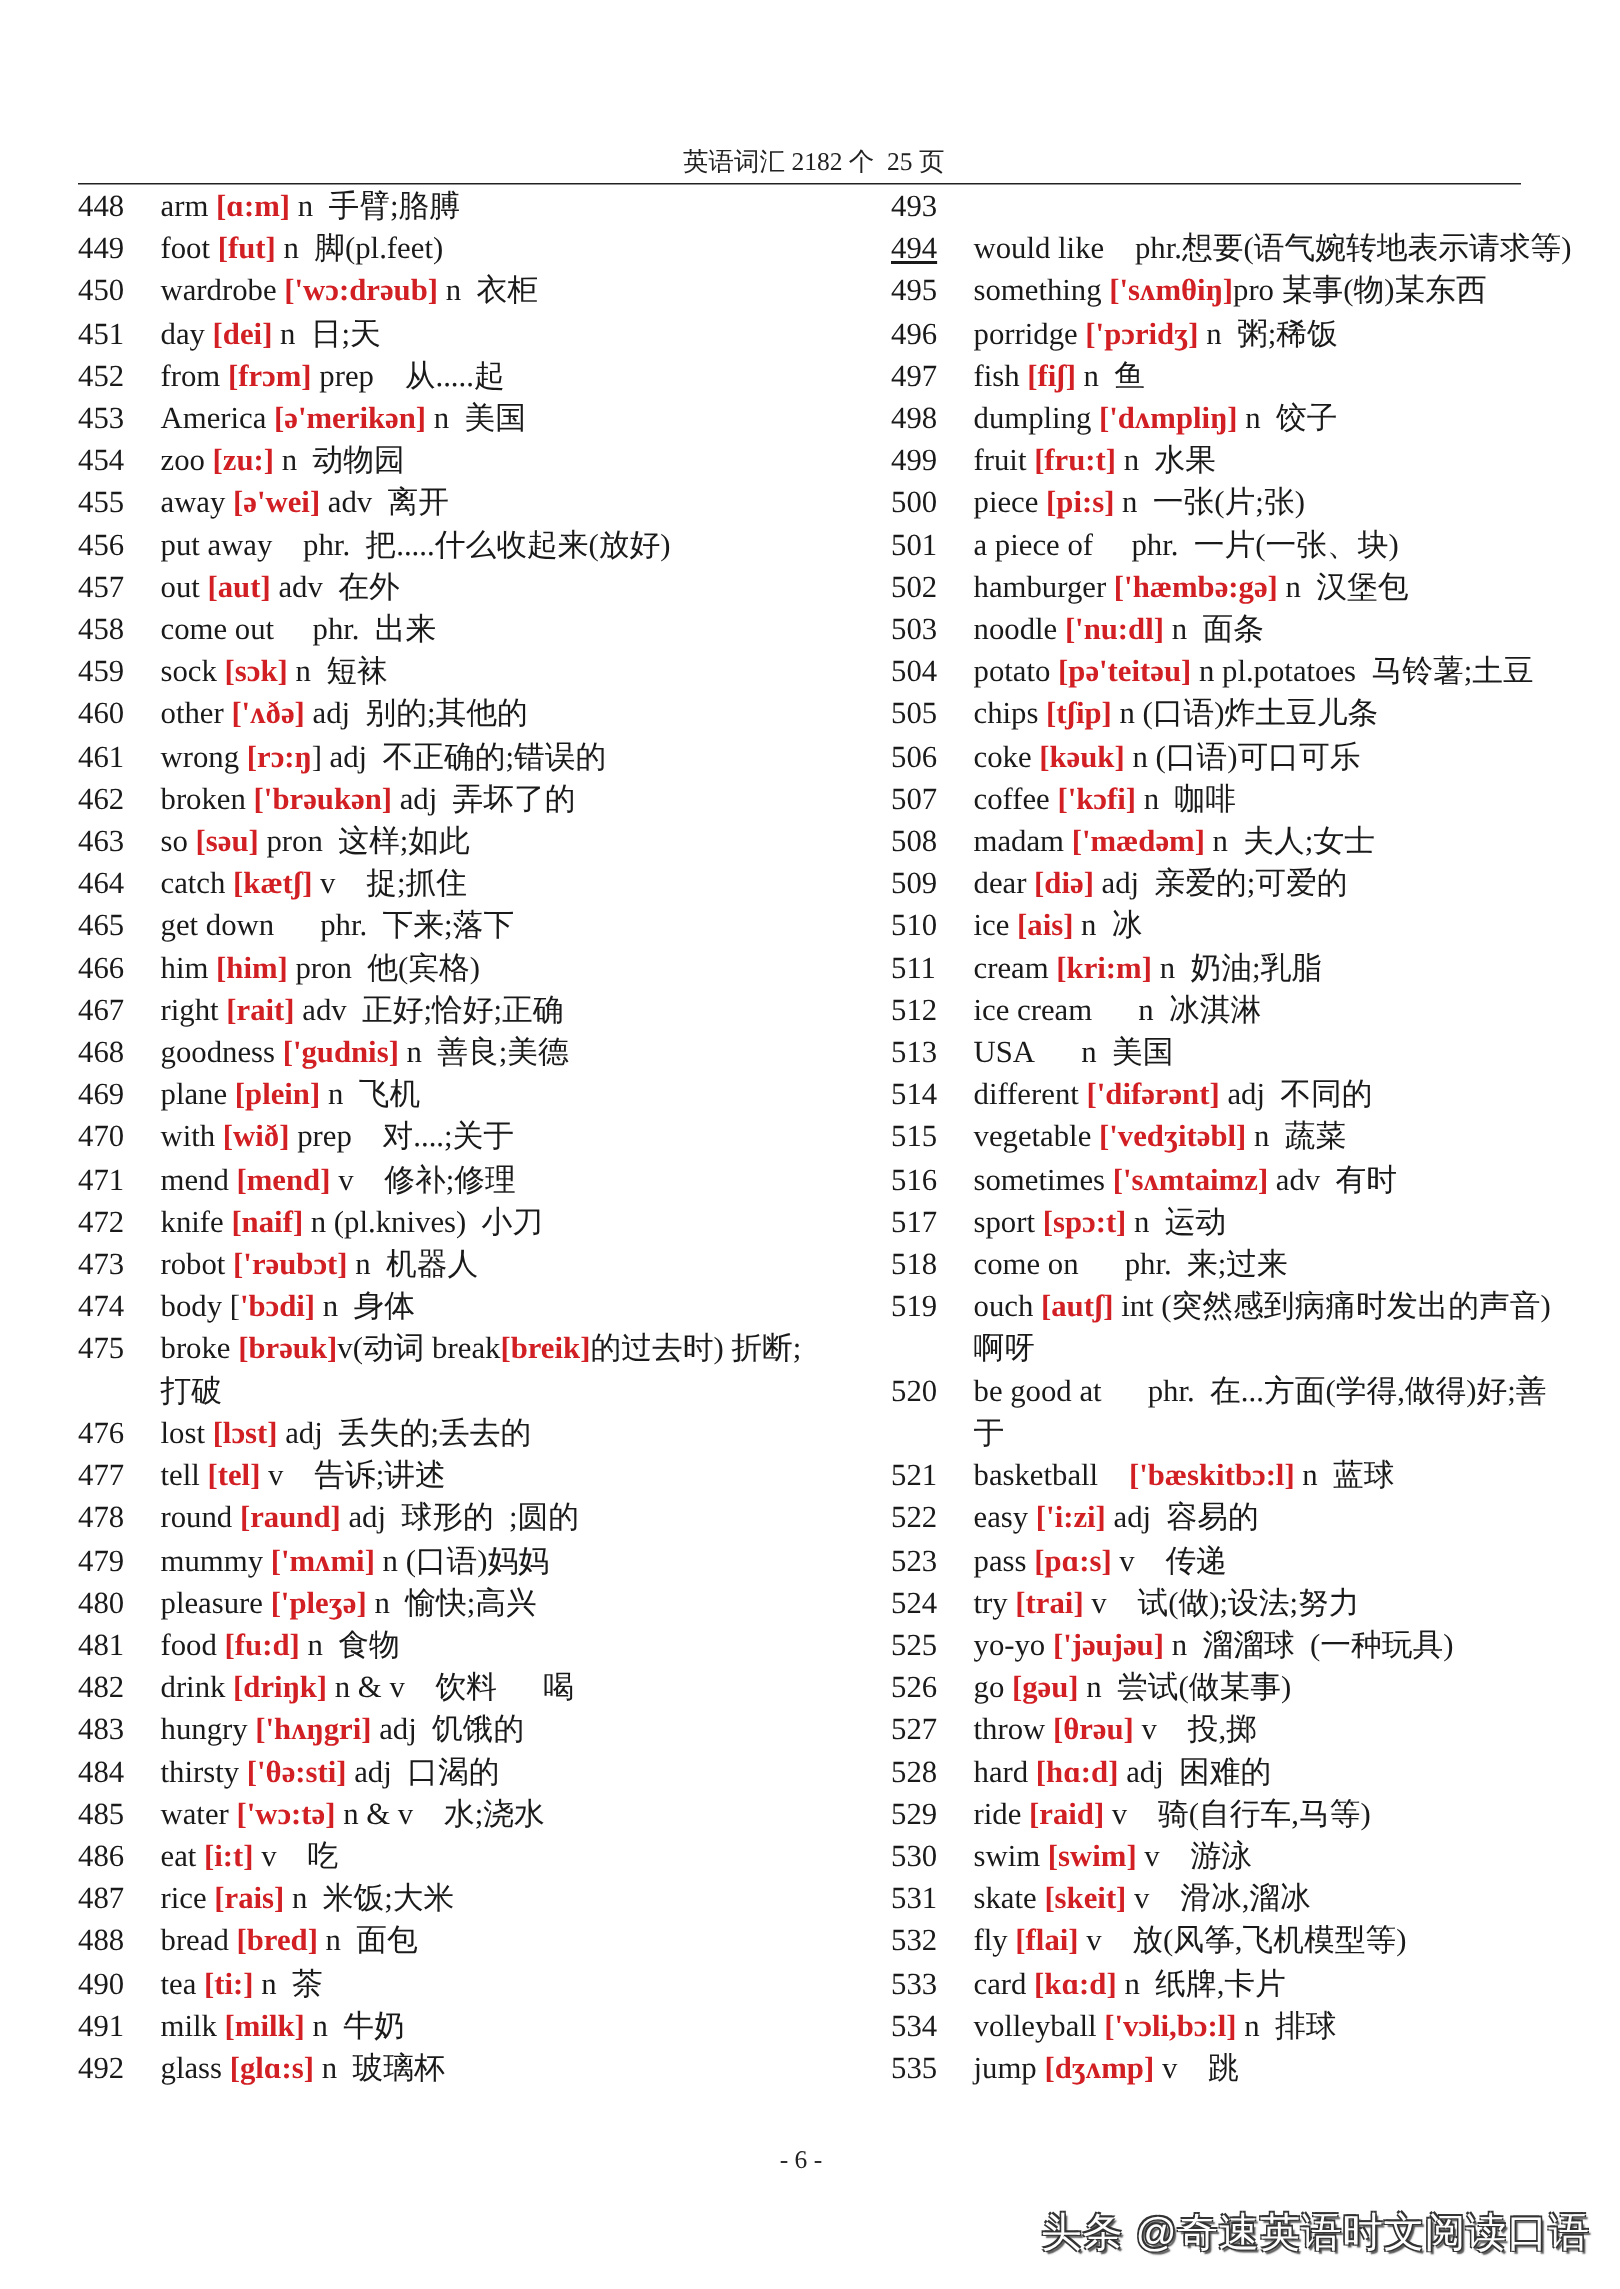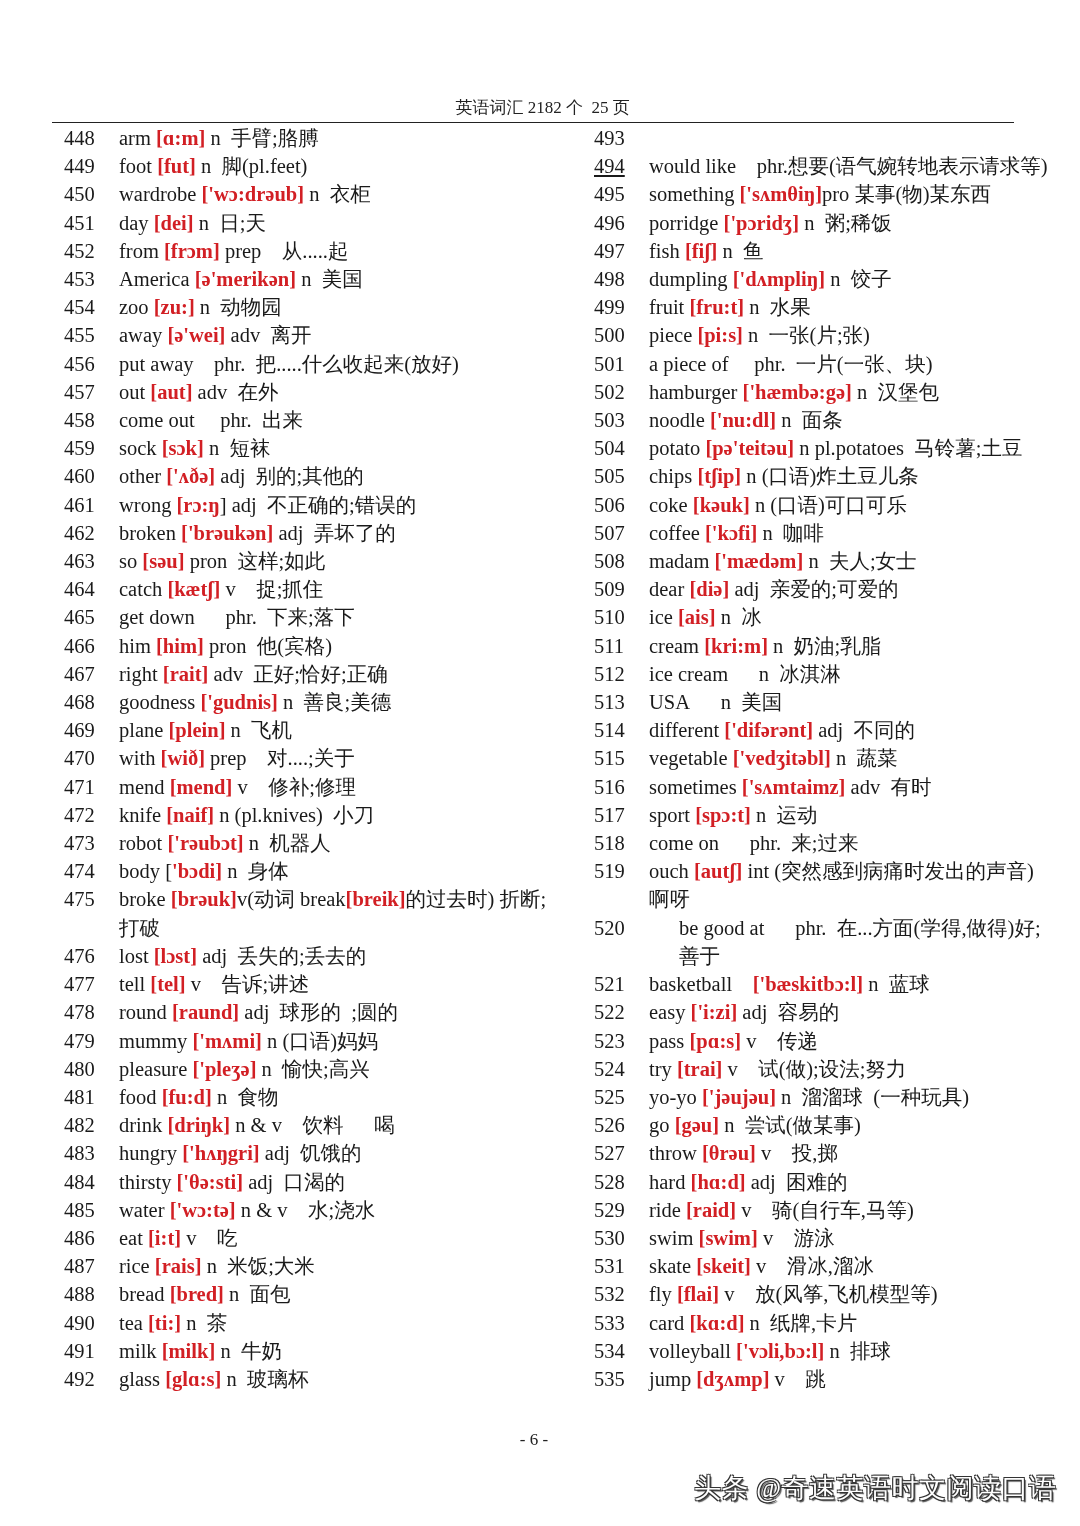--- a/index.html
+++ b/index.html
@@ -10,40 +10,40 @@
   }
   .header-title {
     position: absolute; top: 96px; left: 0; width: 1085px;
     text-align: center; font-size: 17px; color: #222;
   }
   .header-rule {
     position: absolute; top: 122px; left: 52px; width: 962px; height: 0;
     border-top: 1.6px solid #222;
   }
   .col { position: absolute; top: 124px; }
-  .col.left { left: 64px; width: 500px; }
+  .col.left { left: 52px; width: 500px; }
   .col.right { left: 594px; width: 455px; }
   .entry {
     display: flex; font-size: 20.5px; line-height: 28.2px;
     white-space: nowrap;
   }
   .entry .num { width: 55px; flex: 0 0 55px; }
   .entry .body { white-space: nowrap; }
   .entry.wrap .body { white-space: normal; }
   .entry.hang { display: block; white-space: normal; }
   .entry.hang .num { display: inline-block; width: 55px; text-decoration: underline; }
   .ph { color: #d21f24; font-weight: bold; }
   .blk { color: #1a1a1a; font-weight: normal; }
   .footer-page {
     position: absolute; top: 1430px; left: 0; width: 1068px;
     text-align: center; font-size: 17px; color: #222;
   }
   .watermark {
     position: absolute; top: 1470px; left: 694px;
-    font-family: Liberation Serif, serif;
+    font-family: Liberation Sans, sans-serif;
     font-size: 27px; color: #ffffff; letter-spacing: 0.5px;
     text-shadow: -1px -1px 0 #333, 1px -1px 0 #333, -1px 1px 0 #333, 1px 1px 0 #333, 2px 2px 1px #555;
   }
 </style>
 </head>
 <body>
 
 <div class="header-title">英语词汇 2182 个&nbsp;&nbsp;25 页</div>
 <div class="header-rule"></div>
 
@@ -325,21 +325,21 @@
     <div class="entry">
       <span class="num">518</span>
       <span class="body"><span>come on</span><span>&nbsp;&nbsp;&nbsp;&nbsp;&nbsp;&nbsp;phr.&nbsp;&nbsp;来;过来</span></span>
     </div>
     <div class="entry wrap">
       <span class="num">519</span>
       <span class="body" style="display: inline-block; width: 400px;"><span>ouch</span> <span class="ph">[autʃ]</span><span> int (突然感到病痛时发出的声音)啊呀</span></span>
     </div>
     <div class="entry wrap">
       <span class="num">520</span>
-      <span class="body" style="display: inline-block; width: 400px; margin-left: 30px;"><span>be good at</span><span>&nbsp;&nbsp;&nbsp;&nbsp;&nbsp;&nbsp;phr.&nbsp;&nbsp;在...方面(学得,做得)好;善于</span></span>
+      <span class="body" style="display: inline-block; width: 400px;"><span>be good at</span><span>&nbsp;&nbsp;&nbsp;&nbsp;&nbsp;&nbsp;phr.&nbsp;&nbsp;在...方面(学得,做得)好;善于</span></span>
     </div>
     <div class="entry">
       <span class="num">521</span>
       <span class="body"><span>basketball</span>&nbsp;&nbsp;&nbsp;&nbsp;<span class="ph">['bæskitbɔ:l]</span><span> n&nbsp;&nbsp;蓝球</span></span>
     </div>
     <div class="entry">
       <span class="num">522</span>
       <span class="body"><span>easy</span> <span class="ph">['i:zi]</span><span> adj&nbsp;&nbsp;容易的</span></span>
     </div>
     <div class="entry">

